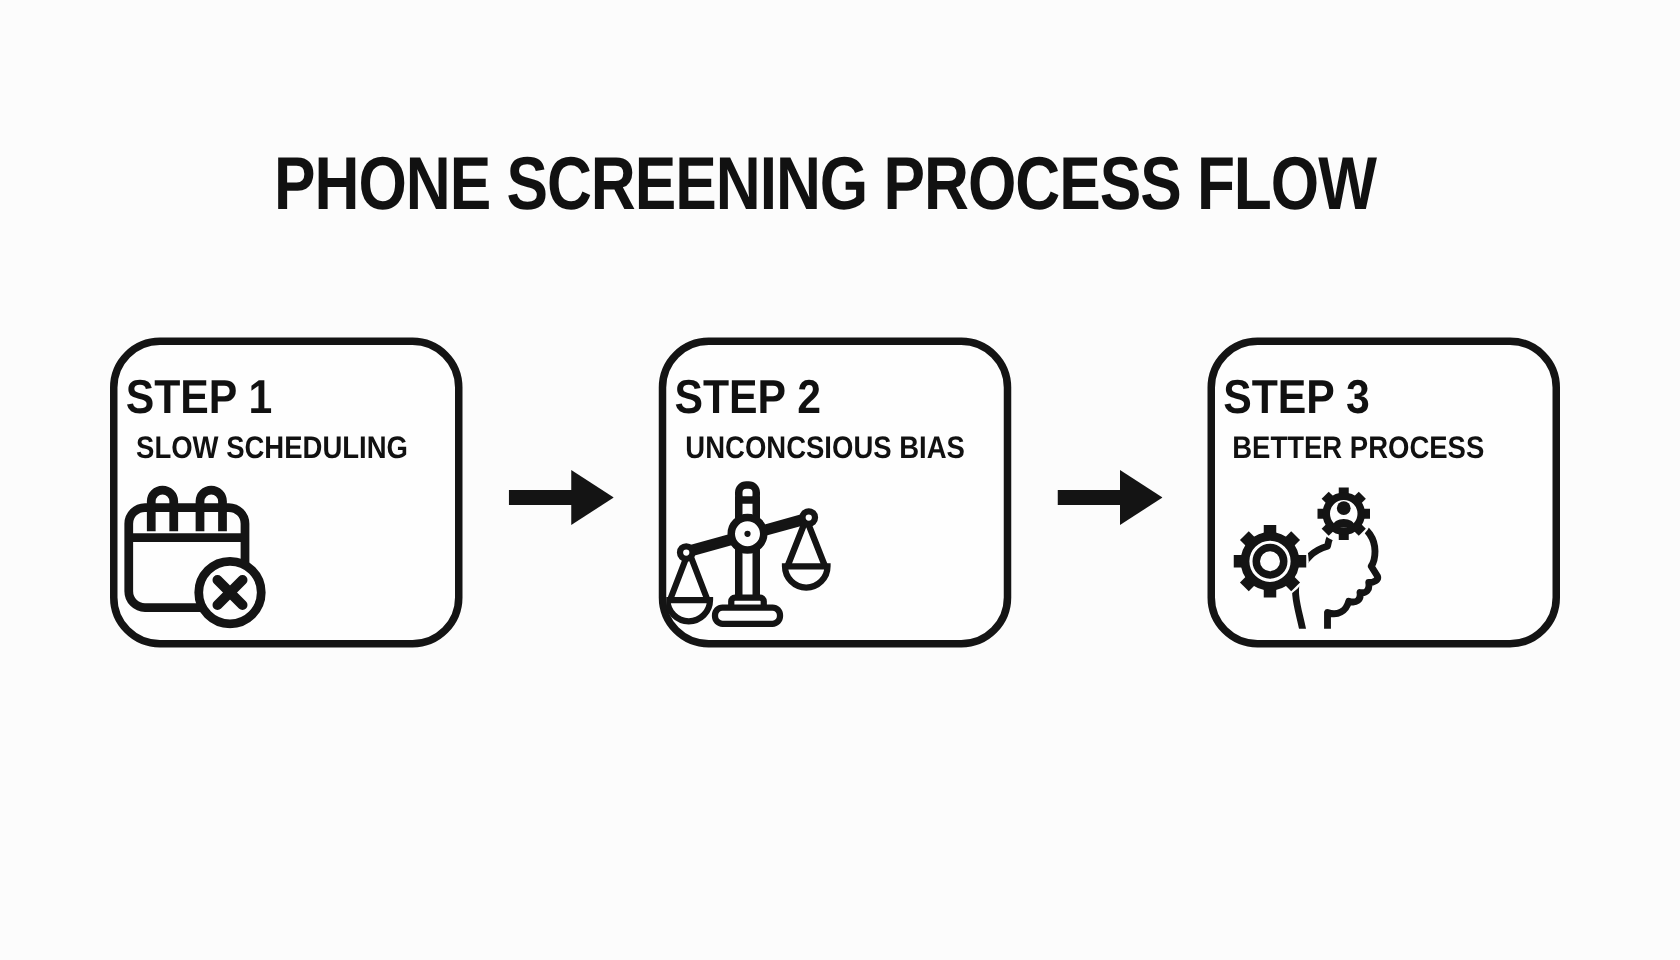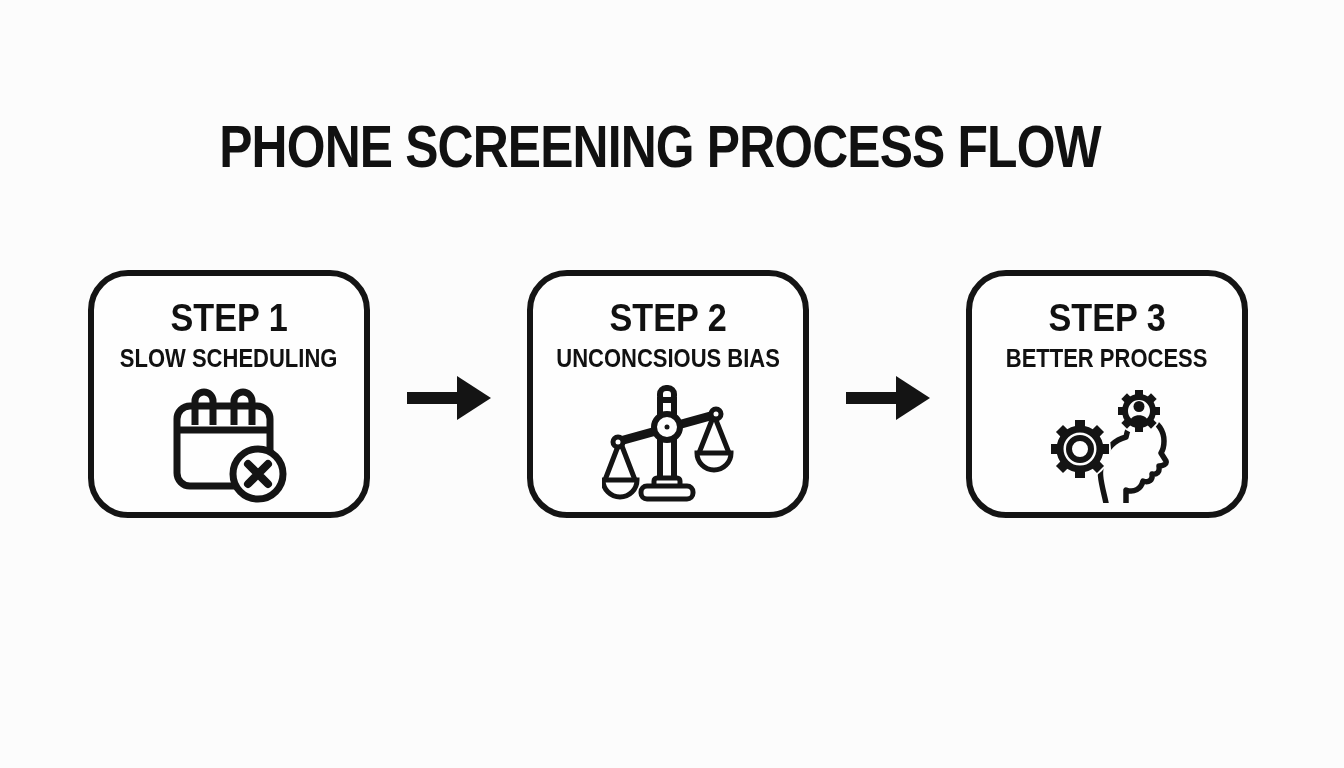--- a/index.html
+++ b/index.html
@@ -16,21 +16,21 @@
     transform:scaleX(0.83);transform-origin:center;
     white-space:nowrap;
   }
   .flow{
     position:absolute;left:88px;top:270px;width:1160px;height:248px;
     display:flex;align-items:stretch;justify-content:space-between;
   }
   .step-box{
     width:282px;height:248px;box-sizing:border-box;
     background:#fefefe;border:6px solid #141414;border-radius:40px;
-    display:flex;flex-direction:column;align-items:center;
+    display:flex;flex-direction:column;align-items:flex-start;
     padding-top:22px;
   }
   .step-label{
     font-size:38px;font-weight:bold;line-height:1.1;
     transform:scaleX(0.9);transform-origin:center;white-space:nowrap;
   }
   .step-sublabel{
     font-size:25px;font-weight:bold;line-height:1.2;margin-top:3px;
     transform:scaleX(0.88);transform-origin:center;white-space:nowrap;
   }

